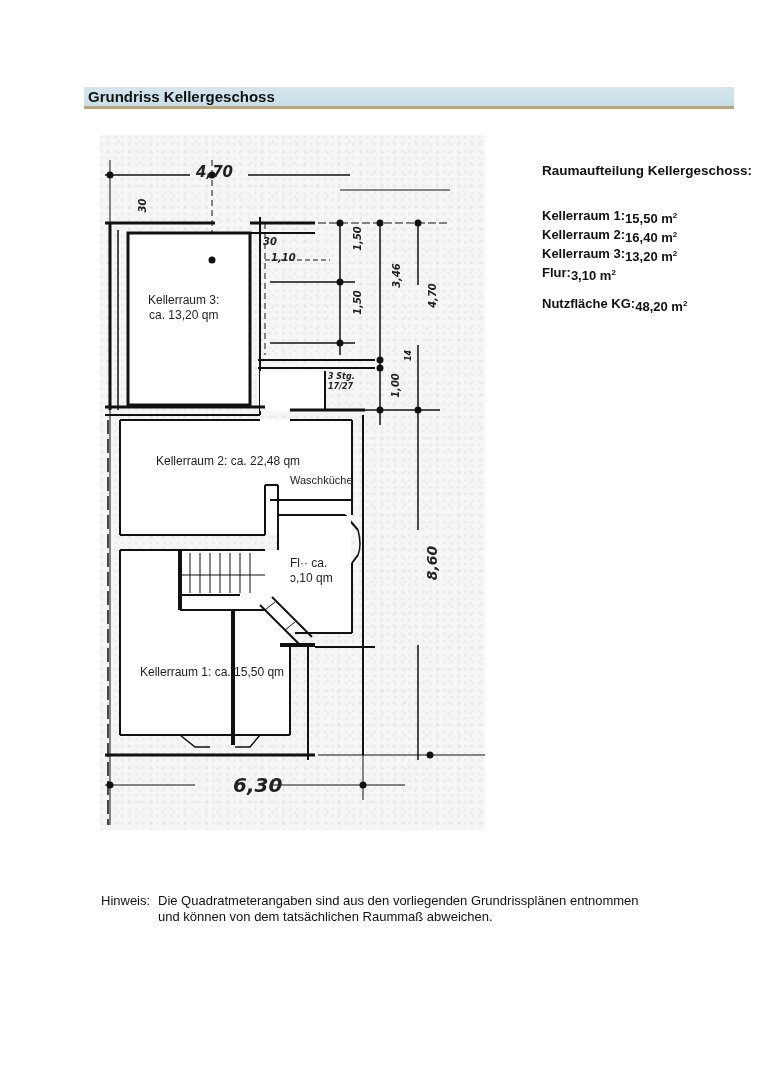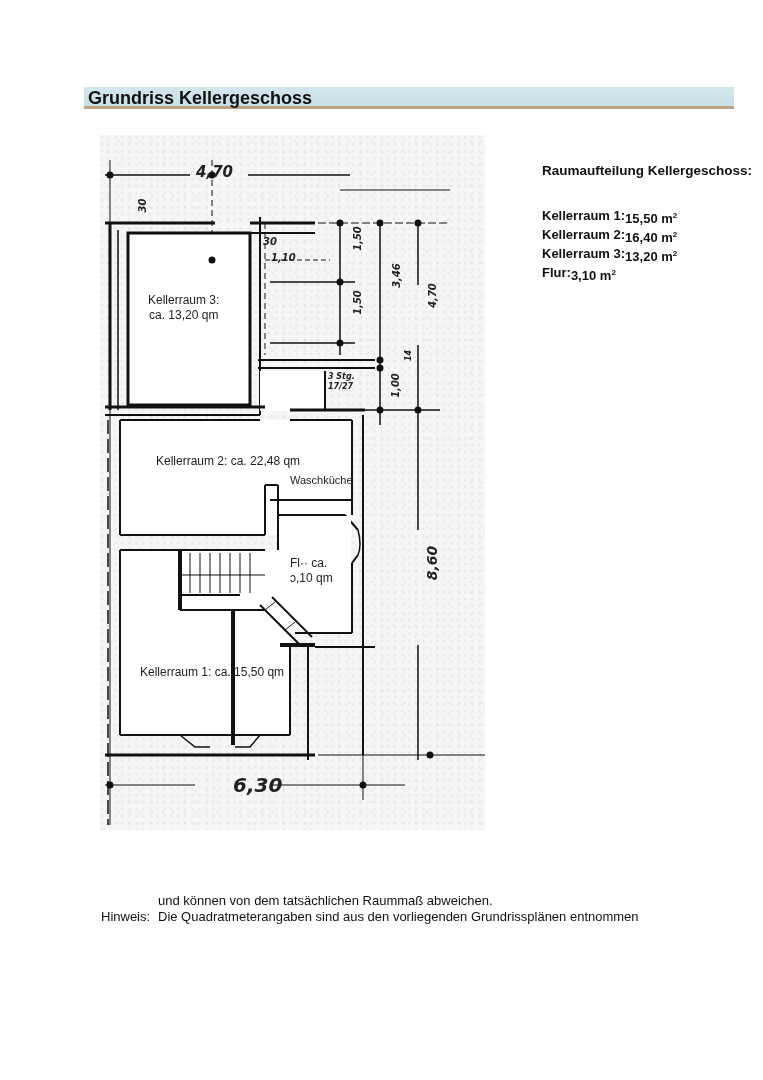--- a/index.html
+++ b/index.html
@@ -22,21 +22,21 @@
       width: 650px;
       height: 19px;
       background: linear-gradient(180deg, #d4e6ec 0%, #c7dfe7 100%);
       border-bottom: 3px solid #b9a584;
       box-sizing: content-box;
     }
     .header-title {
       position: absolute;
       left: 4px;
       top: 1px;
-      font-size: 18px;
+      font-size: 15px;
       font-weight: bold;
       color: #111;
       white-space: nowrap;
     }
     .plan {
       position: absolute;
       left: 100px;
       top: 135px;
       width: 385px;
       height: 695px;
@@ -273,24 +273,28 @@
     <span class="val"><span>16,40 m</span><sup>2</sup></span>
   </div>
   <div class="summary-row">
     <span>Kellerraum 3:</span>
     <span class="val"><span>13,20 m</span><sup>2</sup></span>
   </div>
   <div class="summary-row">
     <span>Flur:</span>
     <span class="val"><span>3,10 m</span><sup>2</sup></span>
   </div>
+  <div class="summary-row total">
+    <span>Nutzfläche KG:</span>
+    <span class="val"><span>48,20 m</span><sup>2</sup></span>
+  </div>
 </div>
 
 <div class="note">
+  <div class="note-row">
+    <span class="note-label">Hinweis:</span>
+    <span>Die Quadratmeterangaben sind aus den vorliegenden Grundrissplänen entnommen</span>
+  </div>
   <div class="note-row">
     <span class="note-label"></span>
     <span>und können von dem tatsächlichen Raummaß abweichen.</span>
   </div>
-  <div class="note-row">
-    <span class="note-label">Hinweis:</span>
-    <span>Die Quadratmeterangaben sind aus den vorliegenden Grundrissplänen entnommen</span>
-  </div>
 </div>
 
 </body></html>

